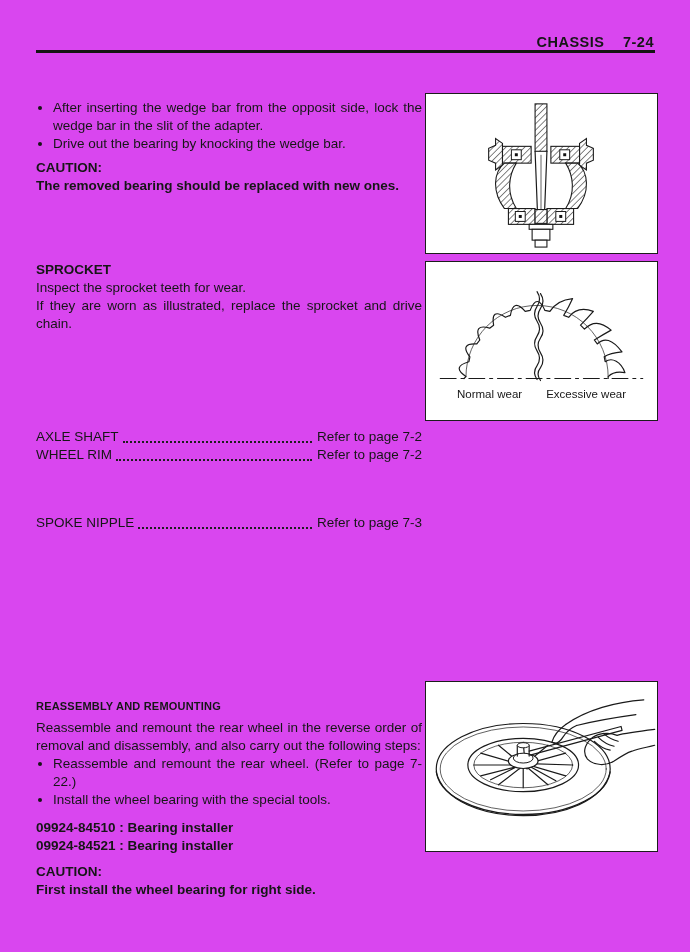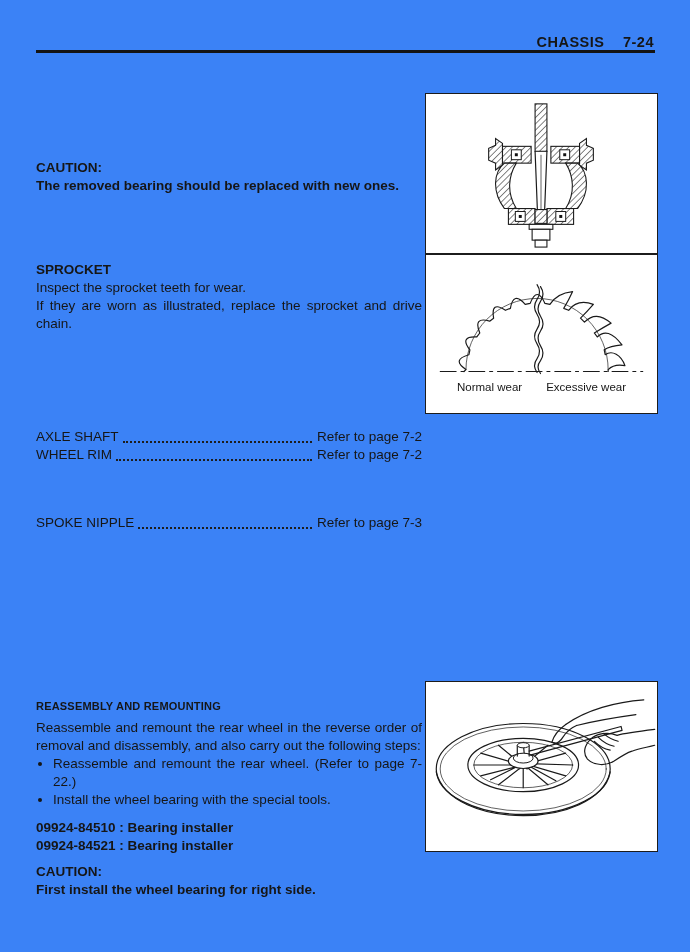--- a/index.html
+++ b/index.html
@@ -1,49 +1,55 @@
 <!DOCTYPE html>
 <html><head>
 <meta charset="utf-8">
 <style>
   html,body{margin:0;padding:0;background:#e8e8e4;}
-  .page{position:relative;width:690px;height:952px;background:#3b82f6;color:#161616;
+  .page{position:relative;width:690px;height:952px;background:#d946ef;color:#161616;
         font-family:"Liberation Sans", sans-serif;overflow:hidden;}
   .hdr{position:absolute;top:34px;right:36px;font-weight:bold;font-size:14.5px;letter-spacing:.5px;}
   .hdr span{display:inline-block;}
   .hdr .pg{margin-left:14px;}
   .rule{position:absolute;top:50px;left:36px;width:619px;height:3px;background:#141414;}
   .blk{position:absolute;left:36px;width:386px;font-size:13.5px;line-height:18px;}
   .just{text-align:justify;}
   .b{font-weight:bold;}
   ul.dots{margin:0;padding:0 0 0 17px;list-style:disc;}
   ul.dots li{margin:0;padding:0;text-align:justify;}
   .refrow{display:flex;align-items:flex-end;font-weight:normal;white-space:nowrap;line-height:18px;}
   .leader{flex:1;border-bottom:2.2px dotted #1d1d1d;margin:0 5px 3.5px 4px;min-width:24px;}
   .h1{font-weight:bold;font-size:11px;line-height:20px;letter-spacing:.2px;margin-bottom:3px;margin-top:26px;} .sp8{height:8px;} .sp10{height:10px;}
   .figbox{position:absolute;left:425px;width:233px;background:#ffffff;border:1.6px solid #1c1c1c;box-sizing:border-box;}
-  .fig1{top:93px;height:161px;} .fig2{top:254px;height:160px;} .fig3{top:681px;height:171px;}
+  .fig1{top:93px;height:161px;} .fig2{top:261px;height:160px;} .fig3{top:681px;height:171px;}
   .figbox svg{display:block;width:100%;height:100%;}
   .ln{fill:none;stroke:#1a1a1a;stroke-width:1.2;stroke-linecap:round;stroke-linejoin:round;}
   .thin{stroke-width:.7;}
   .hatched{fill:url(#h1);stroke:#1a1a1a;stroke-width:1.1;}
   .wearlabels{position:absolute;left:0;right:0;top:126px;display:flex;justify-content:center;gap:24px;
               font-size:11.5px;font-weight:normal;color:#161616;}
 </style>
 </head>
 <body>
 
 <div class="page">
 
   <div class="hdr">
     <span>CHASSIS</span>
     <span class="pg">7-24</span>
   </div>
   <div class="rule"></div>
 
+  <div class="blk" style="top:99px">
+    <ul class="dots">
+      <li>After inserting the wedge bar from the opposit side, lock the wedge bar in the slit of the adapter.</li>
+      <li>Drive out the bearing by knocking the wedge bar.</li>
+    </ul>
+  </div>
 
   <div class="blk" style="top:159px">
     <div class="b">CAUTION:</div>
     <div class="b just">The removed bearing should be replaced with new ones.</div>
   </div>
 
   <div class="figbox fig1">
     <svg viewBox="0 0 233 161">
       <defs>
         <pattern id="h1" patternUnits="userSpaceOnUse" width="4.5" height="4.5" patternTransform="rotate(45)">

